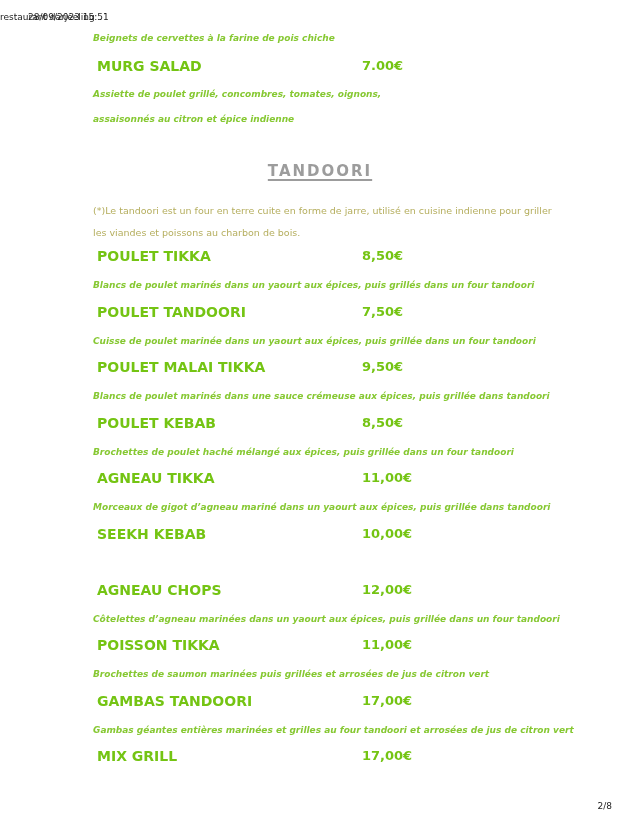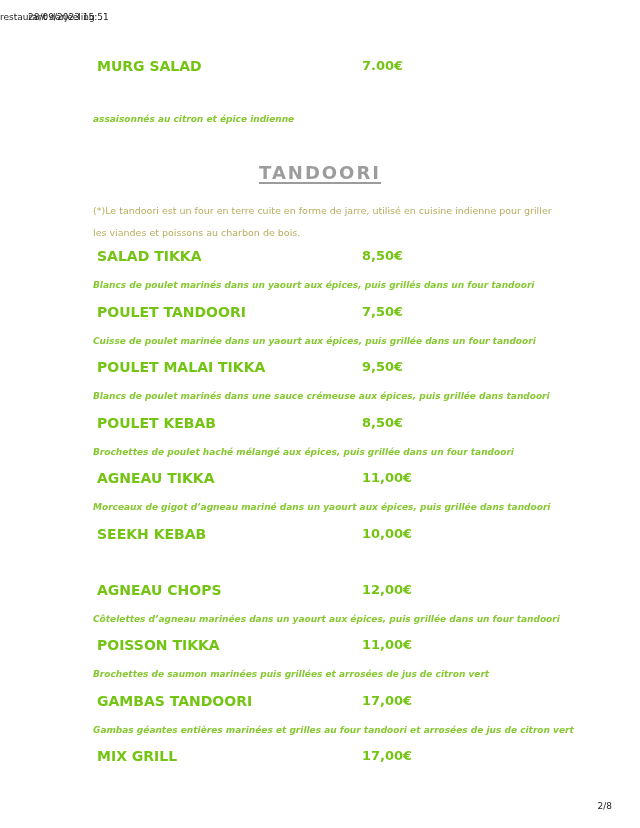--- a/index.html
+++ b/index.html
@@ -52,21 +52,21 @@
   .murg-name  { top: 58px; }
   .murg-price { top: 58px; }
   .murg-desc1 { top: 89px; }
   .murg-desc2 { top: 114px; }
 
   .section-title {
     position: absolute;
     left: 0; right: 0; top: 162px;
     margin: 0;
     text-align: center;
-    font-size: 18px; font-weight: bold;
+    font-size: 15px; font-weight: bold;
     letter-spacing: 2px;
     color: var(--section-gray, #9c9c9c);
   }
   .section-title .underlined {
     text-decoration: underline;
     text-decoration-thickness: 2px;
     text-underline-offset: 3px;
   }
 
   .section-note {
@@ -89,33 +89,35 @@
   .menu-item .item-desc  { top: 34px; }
 </style>
 </head>
 <body>
 
 <div class="page">
 
   <span class="meta meta-datetime">28/09/2023 15:51</span>
   <span class="meta meta-doctitle">restaurant darjeeling</span>
 
+  <div class="lead-desc">Beignets de cervettes à la farine de pois chiche</div>
 
   <span class="item-name murg-name">MURG SALAD</span>
   <span class="item-price murg-price">7.00€</span>
+  <span class="item-desc murg-desc1">Assiette de poulet grillé, concombres, tomates, oignons,</span>
   <span class="item-desc murg-desc2">assaisonnés au citron et épice indienne</span>
 
   <h2 class="section-title"><span class="underlined">TANDOORI</span></h2>
 
   <div class="section-note note-line1">(*)Le tandoori est un four en terre cuite en forme de jarre, utilisé en cuisine indienne pour griller</div>
   <div class="section-note note-line2">les viandes et poissons au charbon de bois.</div>
 
   <div class="menu-items">
   <div class="menu-item">
-    <span class="item-name">SALAD TIKKA</span>
+    <span class="item-name">POULET TIKKA</span>
     <span class="item-price">8,50€</span>
     <span class="item-desc">Blancs de poulet marinés dans un yaourt aux épices, puis grillés dans un four tandoori</span>
   </div>
 
   <div class="menu-item">
     <span class="item-name">POULET TANDOORI</span>
     <span class="item-price">7,50€</span>
     <span class="item-desc">Cuisse de poulet marinée dans un yaourt aux épices, puis grillée dans un four tandoori</span>
   </div>
 

